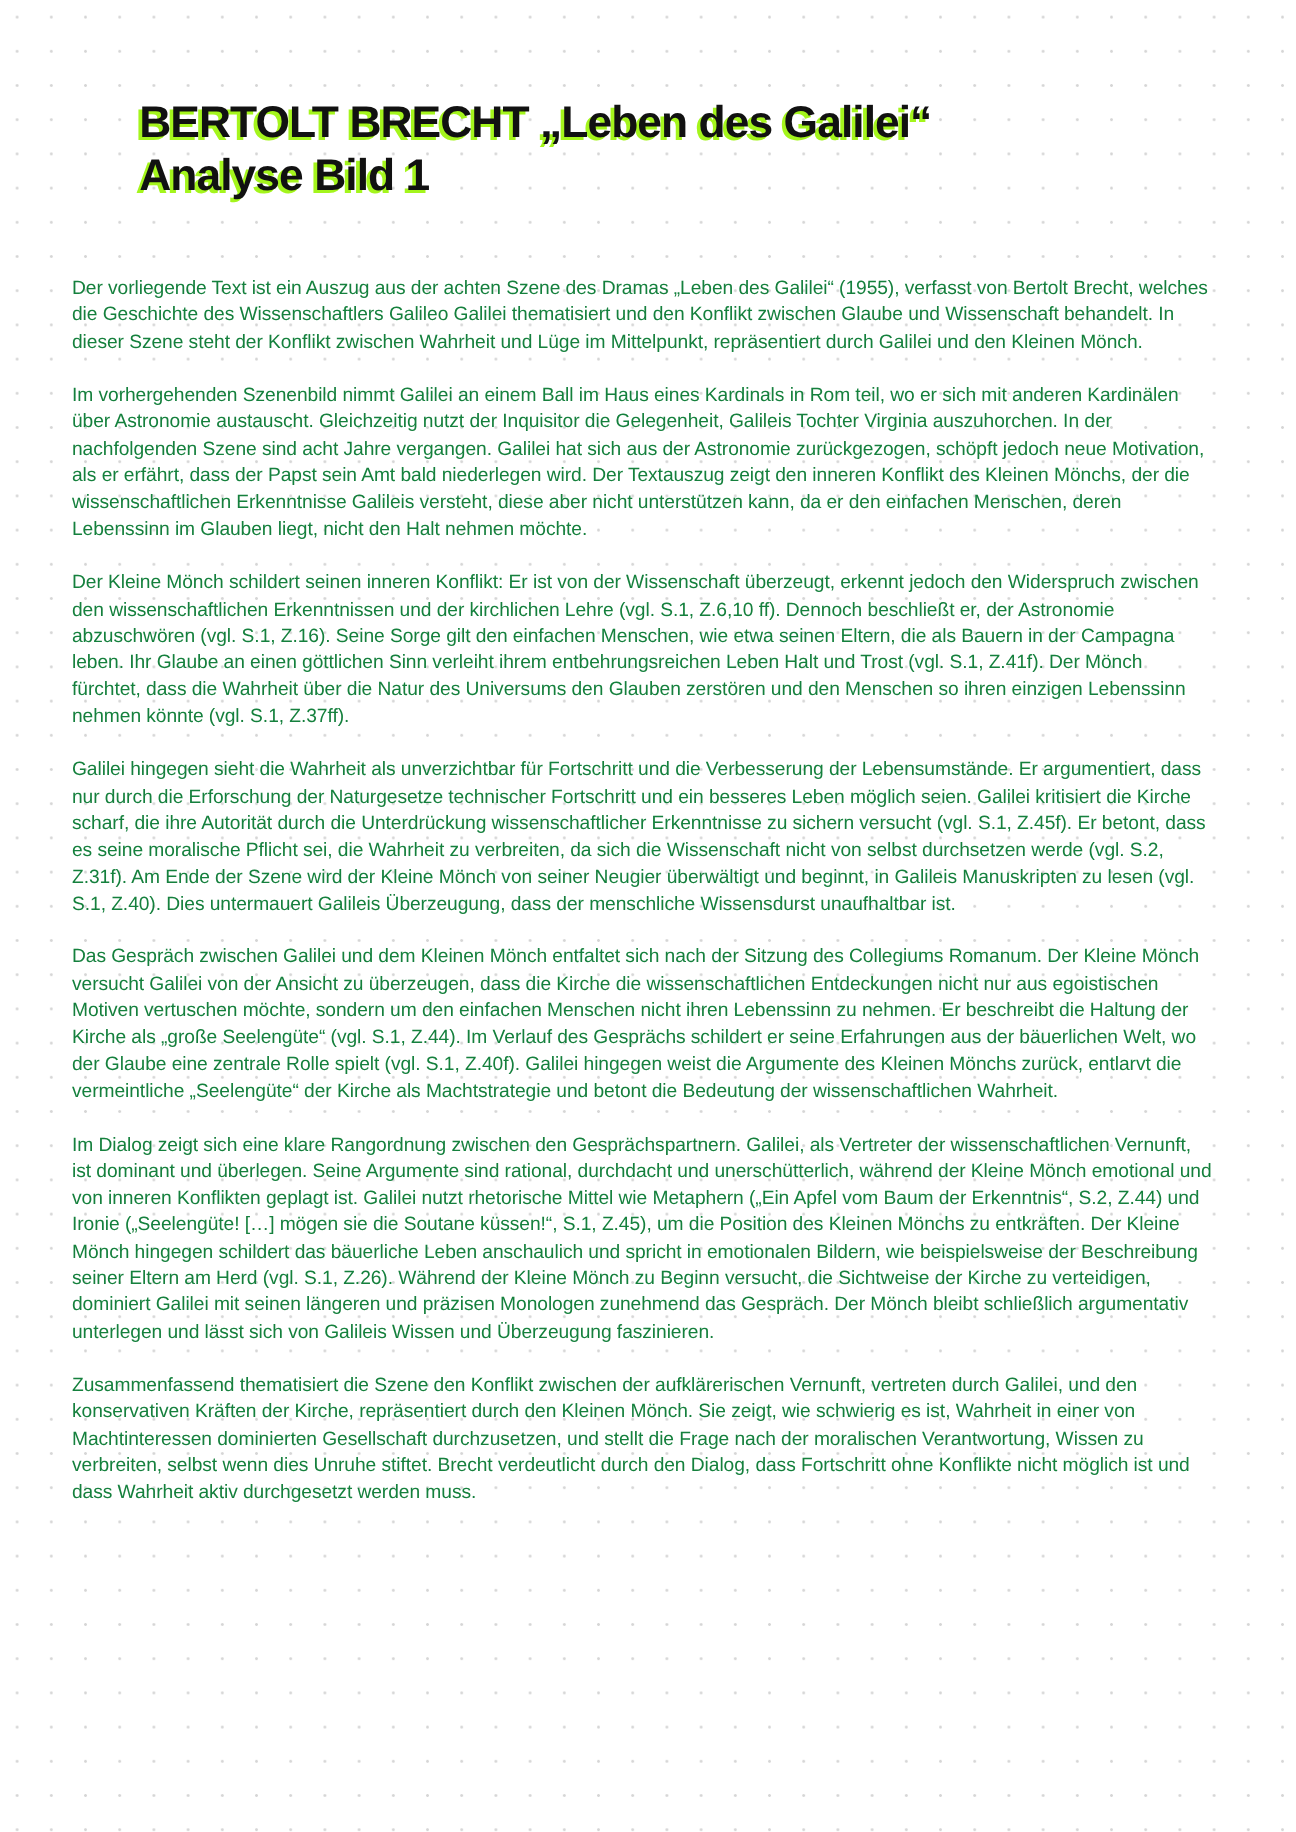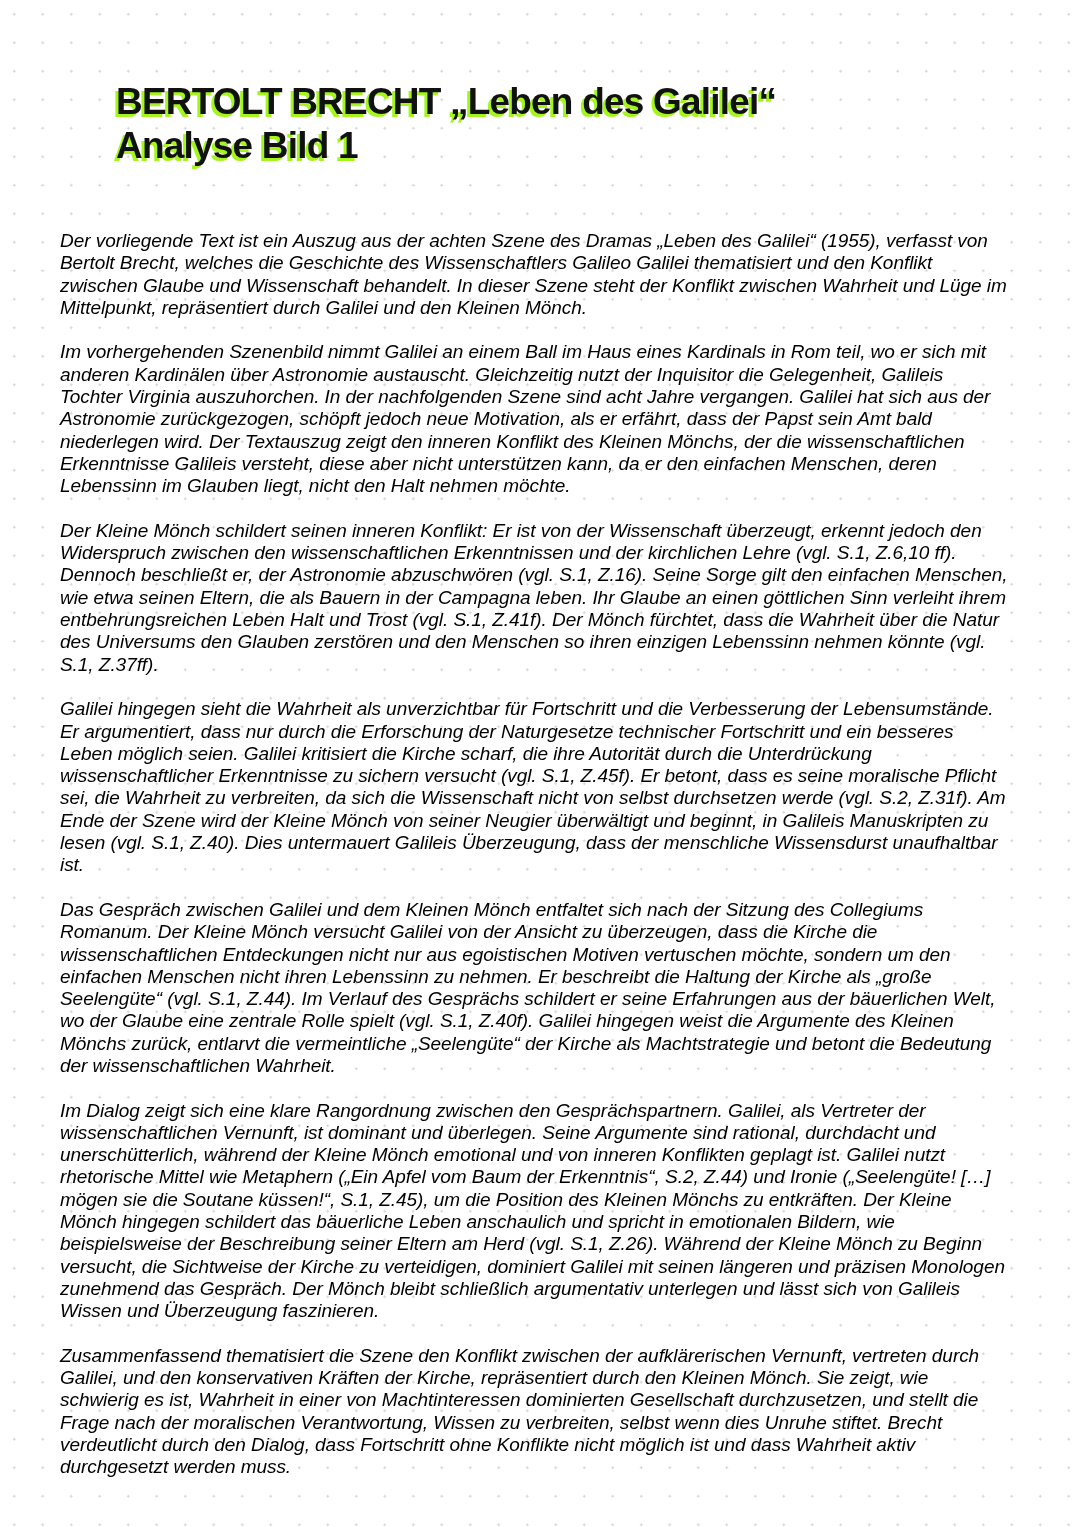--- a/index.html
+++ b/index.html
@@ -39,26 +39,25 @@
       margin: 0;
       white-space: nowrap;
     }
     .content {
       position: absolute;
       left: 60px;
       top: 230px;
       width: 950px;
     }
     .para {
-      font-size: 19px;
+      font-size: 16px;
       line-height: 22.3px;
       margin: 0 0 22.3px 0;
-      color: #000000;
+      color: #15803d;
       letter-spacing: -0.05px;
-      font-style: italic;
     }
   </style>
 </head>
 <body>
 
 <div class="page">
   <header class="title-block">
     <h1 class="title-line">BERTOLT BRECHT „Leben des Galilei“</h1>
     <h2 class="title-line">Analyse Bild 1</h2>
   </header>

